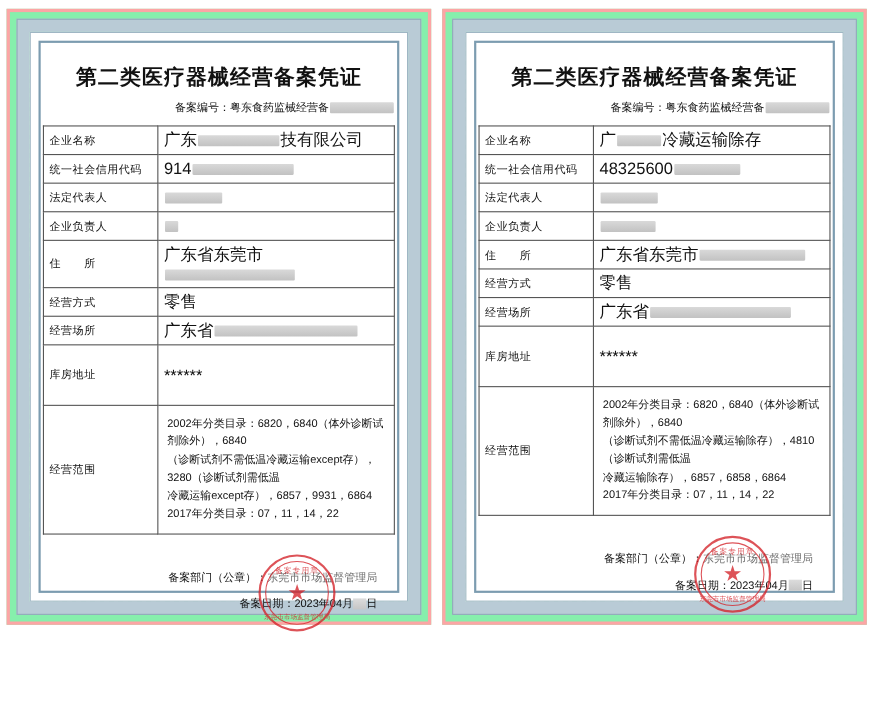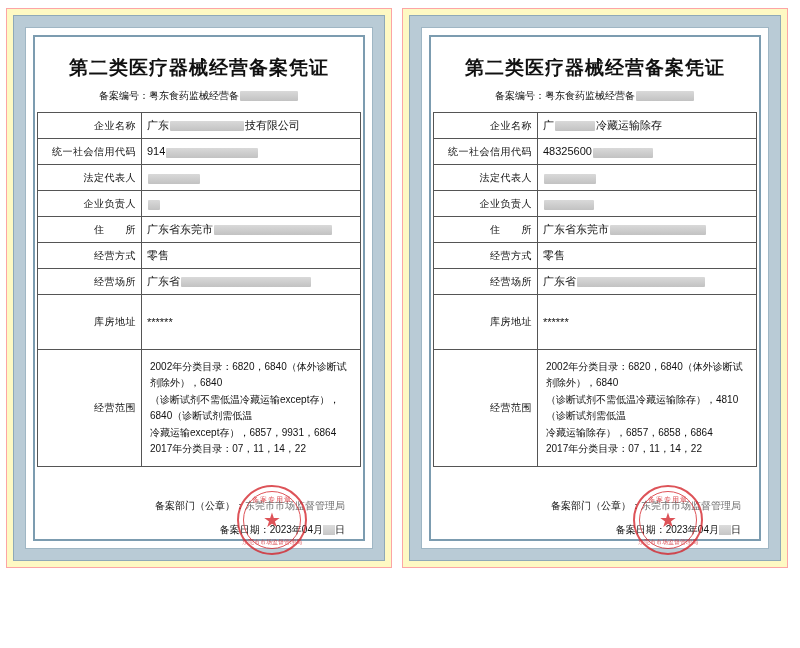--- a/index.html
+++ b/index.html
@@ -21,22 +21,22 @@
     display: flex;
     gap: 10px;
     padding: 8px 6px;
     box-sizing: border-box;
   }
   .cert {
     position: relative;
     width: 386px;
     height: 560px;
     box-sizing: border-box;
-    background: #fef9c3;
-    border: 1px solid #fca5a5;
+    background: #86efac;
+    border: 3px solid #fca5a5;
     padding: 9px;
   }
   
   .cert-frame-outer {
     position: absolute;
     inset: 6px;
     border: 12px solid #b9cbd6;
     background:
       repeating-linear-gradient(45deg, rgba(255,255,255,0.55) 0 3px, rgba(140,170,190,0.35) 3px 6px);
     box-sizing: border-box;
@@ -79,21 +79,21 @@
     margin-top: 14px;
     margin-bottom: 8px;
     white-space: nowrap;
   }
   .cert-no {
     text-align: center;
     font-size: 10px;
     color: #111;
     margin-bottom: 9px;
     display: flex;
-    justify-content: center;
+    justify-content: flex-end;
     align-items: center;
     gap: 0px;
   }
   .cert-no .lbl { white-space: nowrap; }
   .redact {
     display: inline-block;
     background: linear-gradient(180deg,#d9d9d9,#c2c2c2);
     border-radius: 1px;
     height: 10px;
     vertical-align: middle;
@@ -107,27 +107,27 @@
     color: #111;
   }
   table.info td {
     border: 1px solid #555;
     padding: 3px 5px;
     vertical-align: middle;
     height: 19px;
   }
   td.lab {
     width: 93px;
-    text-align: right;
+    text-align: left;
     letter-spacing: 0.5px;
     white-space: nowrap;
     font-size: 10px;
   }
   td.val {
-    font-size: 11px;
+    font-size: 15px;
   }
   td.val.tall { height: 48px; vertical-align: middle; }
   td.val.scope {
     height: 108px;
     vertical-align: middle;
     line-height: 1.65;
     font-size: 10px;
     padding: 4px 8px;
   }
   td.lab.scope-lab { vertical-align: middle; }
@@ -261,21 +261,21 @@
             </td>
           </tr>
           <tr>
             <td class="lab">库房地址</td>
             <td class="val tall">******</td>
           </tr>
           <tr>
             <td class="lab scope-lab">经营范围</td>
             <td class="val scope">
               <div>2002年分类目录：6820，6840（体外诊断试剂除外），6840</div>
-              <div>（诊断试剂不需低温冷藏运输except存），6840（诊断试剂需低温</div>
+              <div>（诊断试剂不需低温冷藏运输except存），3280（诊断试剂需低温</div>
               <div>冷藏运输except存），6857，9931，6864</div>
               <div>2017年分类目录：07，11，14，22</div>
             </td>
           </tr>
         </tbody>
       </table>
 
       <div class="footer">
         <div class="footer-line">
           <span>备案部门（公章）：</span><span class="fade">东莞市市场监督管理局</span>

